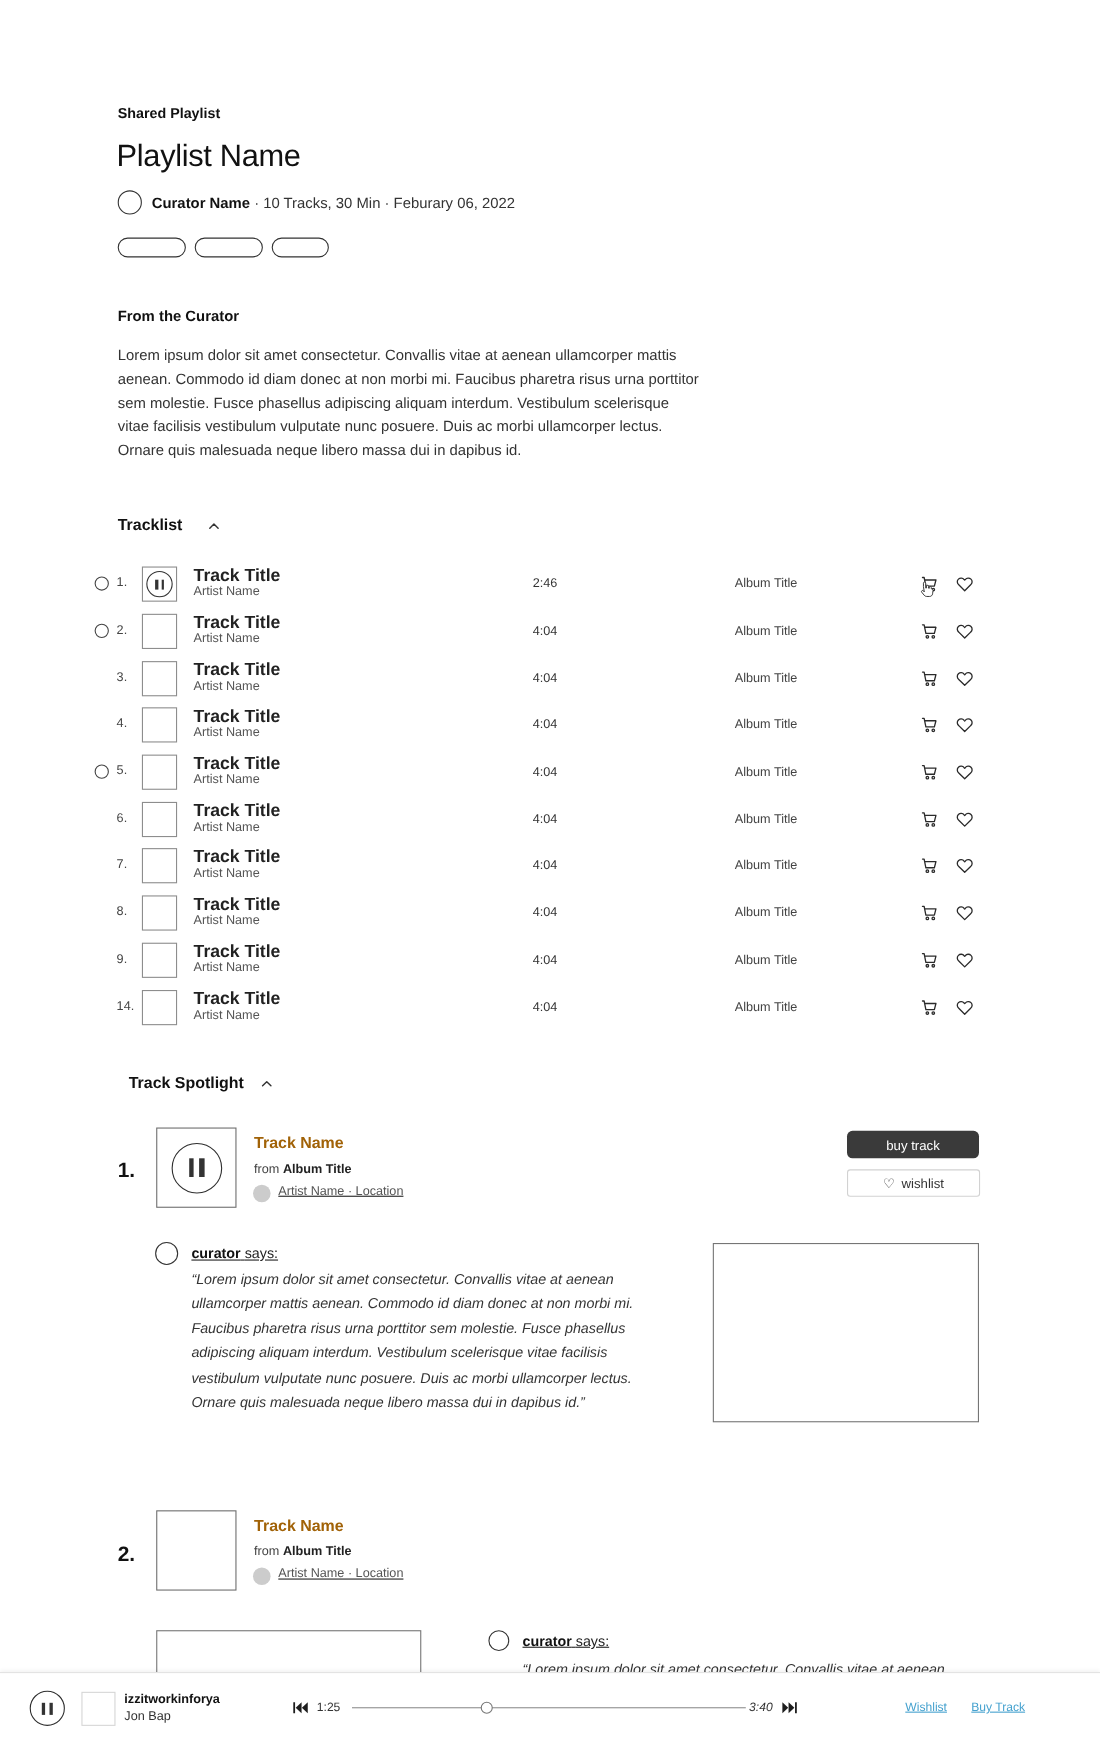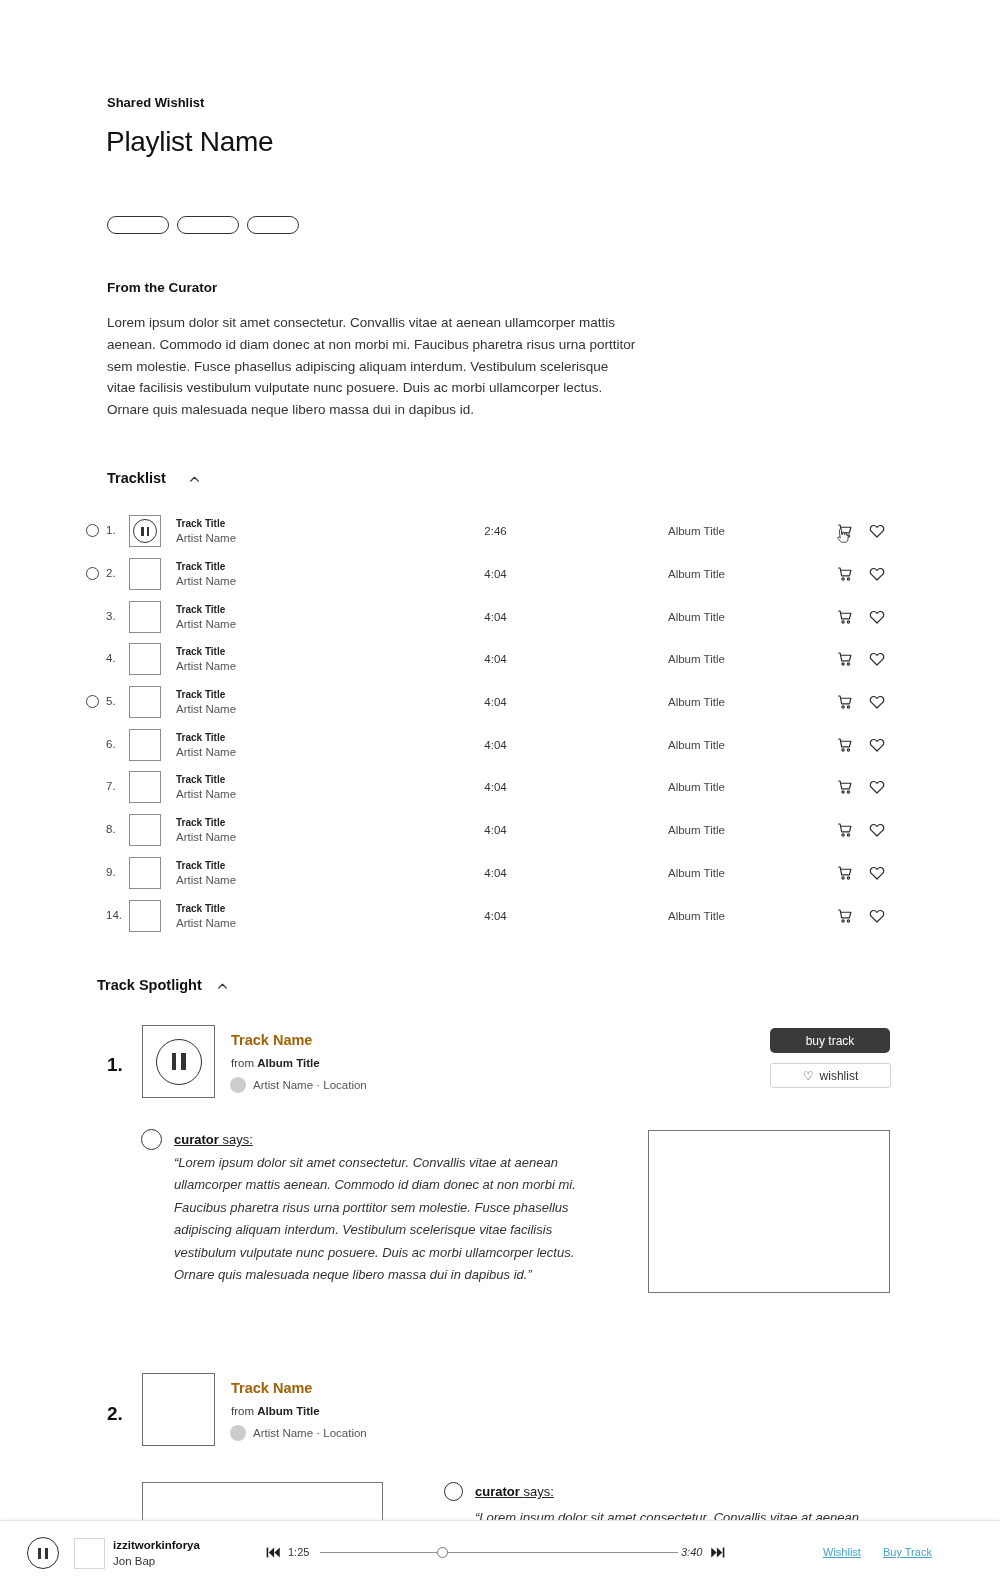--- a/index.html
+++ b/index.html
@@ -29,40 +29,40 @@
   .chev { width:13px; height:13px; display:inline-block; }
   .rows { left:0; top:510px; width:1000px; }
   .trow { position:relative; height:42.7px; }
   .t-radio { position:absolute; left:86px; top:50%; margin-top:-7px; width:13px; height:13px; border:1.4px solid #444; border-radius:50%; background:#fff; }
   .t-num { position:absolute; left:106px; top:50%; margin-top:-7px; font-size:11.5px; color:#444; width:22px; }
   .t-thumb { position:absolute; left:129px; top:50%; margin-top:-16px; width:32px; height:32px; border:1px solid #8d8d8d; background:#fff; display:flex; align-items:center; justify-content:center; }
   .t-pause { width:24px; height:24px; border:1.4px solid #333; border-radius:50%; display:flex; align-items:center; justify-content:center; gap:3px; }
   .t-pause i, .pb-pause i, .sp-pause i { display:block; background:#333; }
   .t-pause i { width:2.5px; height:9px; }
   .t-meta { position:absolute; left:176px; top:50%; margin-top:-15px; }
-  .t-title { font-size:10px; font-weight:bold; color:#222; line-height:15px; }
+  .t-title { font-size:16px; font-weight:bold; color:#222; line-height:15px; }
   .t-artist { font-size:11.5px; color:#555; line-height:15px; }
   .t-dur { position:absolute; left:468px; width:55px; top:50%; margin-top:-6px; font-size:11.5px; color:#333; text-align:center; }
   .t-album { position:absolute; left:668px; top:50%; margin-top:-6px; font-size:11.5px; color:#444; }
   .icon-btn { position:absolute; top:50%; margin-top:-9px; width:18px; height:18px; color:#2b2b2b; background:none; border:none; padding:0; cursor:pointer; }
   .icon-btn svg { width:18px; height:18px; display:block; }
   .cart-btn { left:836px; }
   .heart-btn { left:868px; }
 
   
-  .sp-head-row { left:97px; top:977px; display:flex; align-items:center; gap:14px; }
+  .sp-head-row { left:117px; top:977px; display:flex; align-items:center; gap:14px; }
   .sp-head-row .section-h { font-size:14.5px; }
   .sp-num { font-size:19px; font-weight:bold; color:#111; }
   .sp-square { width:73px; height:73px; border:1px solid #6e6e6e; background:#fff; display:flex; align-items:center; justify-content:center; }
   .sp-pause { width:46px; height:46px; border:1.5px solid #2e2e2e; border-radius:50%; display:flex; align-items:center; justify-content:center; gap:5px; }
   .sp-pause i { width:4.5px; height:17px; }
   .sp-track { font-size:14.5px; font-weight:bold; color:#a16207; }
   .sp-from { font-size:11.5px; color:#444; }
   .sp-from b { color:#222; }
-  .sp-artist-row { display:flex; align-items:center; gap:7px; }
+  .sp-artist-row { display:flex; align-items:flex-start; gap:7px;text-decoration:underline; }
   .sp-artist-dot { width:16px; height:16px; border-radius:50%; background:#ccc; }
   .sp-artist { font-size:11.5px; color:#555; }
   .buy-btn { left:770px; top:1028px; width:120px; height:25px; background:#3a3a3a; color:#fff; font-size:12px; border:none; border-radius:5px; font-family:inherit; cursor:pointer; }
   .wish-btn { left:770px; top:1063px; width:121px; height:25px; background:#fff; color:#333; font-size:12px; border:1px solid #d2d2d2; border-radius:3px; font-family:inherit; cursor:pointer; display:flex; align-items:center; justify-content:center; gap:6px; }
   .says-row { display:flex; align-items:center; gap:12px; }
   .says-avatar { width:21px; height:21px; border:1.2px solid #333; border-radius:50%; background:#fff; flex:0 0 auto; }
   .says-text { font-size:13px; color:#222;text-decoration:underline; }
   .says-text b { color:#111; }
   .quote { font-size:13px; font-style:italic; color:#333; line-height:22.4px; }
   .media-box { border:1px solid #757575; background:#fff; }
@@ -89,23 +89,27 @@
   .pb-knob { position:absolute; top:26px; width:11px; height:11px; border:1.4px solid #777; border-radius:50%; background:#fff; cursor:grab; }
   .pb-link { position:absolute; top:25px; font-size:11px; color:#46a2cf; text-decoration:underline; cursor:pointer; }
   .link-wishlist { left:823px; }
   .link-buy { left:883px; }
 </style>
 </head>
 <body>
 
 <div class="page">
 
-  <div class="abs eyebrow">Shared Wishlist</div>
+  <div class="abs eyebrow">Shared Playlist</div>
   <h1 class="abs page-title">Playlist Name</h1>
 
+  <div class="abs curator-row">
+    <span class="avatar-circle"></span>
+    <span class="curator-line"><b>Curator Name</b> <span>· 10 Tracks, 30 Min · Feburary 06, 2022</span></span>
+  </div>
 
   <div class="abs pills">
       <span class="pill" style="width: 62px;"></span>
       <span class="pill" style="width: 62px;"></span>
       <span class="pill" style="width: 52px;"></span>
     </div>
 
   <div class="abs section-h fc-head">From the Curator</div>
   <p class="abs fc-body">Lorem ipsum dolor sit amet consectetur. Convallis vitae at aenean ullamcorper mattis aenean. Commodo id diam donec at non morbi mi. Faucibus pharetra risus urna porttitor sem molestie. Fusce phasellus adipiscing aliquam interdum. Vestibulum scelerisque vitae facilisis vestibulum vulputate nunc posuere. Duis ac morbi ullamcorper lectus. Ornare quis malesuada neque libero massa dui in dapibus id.</p>
 

